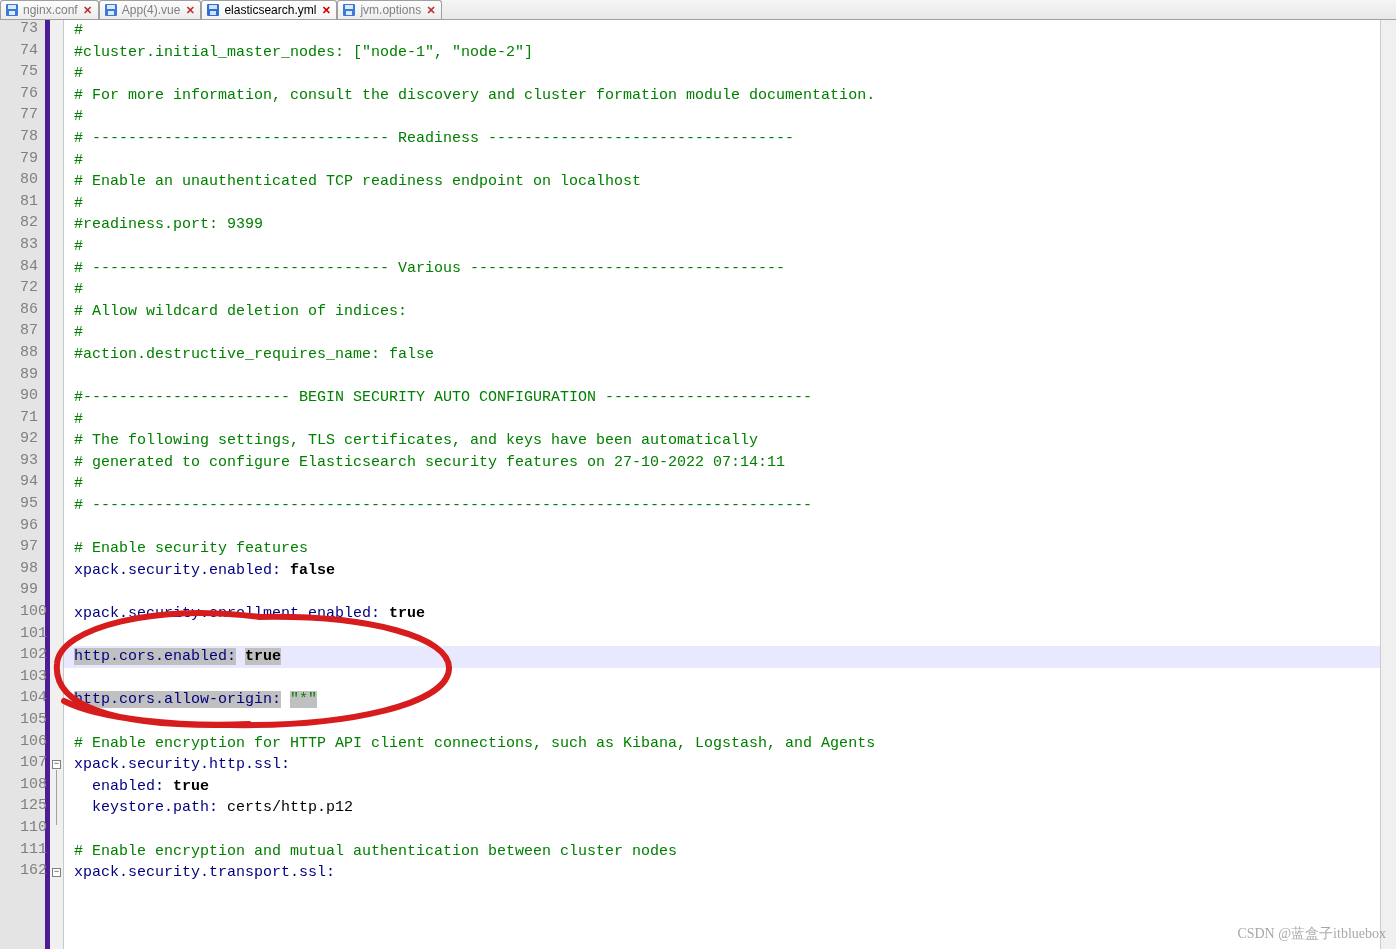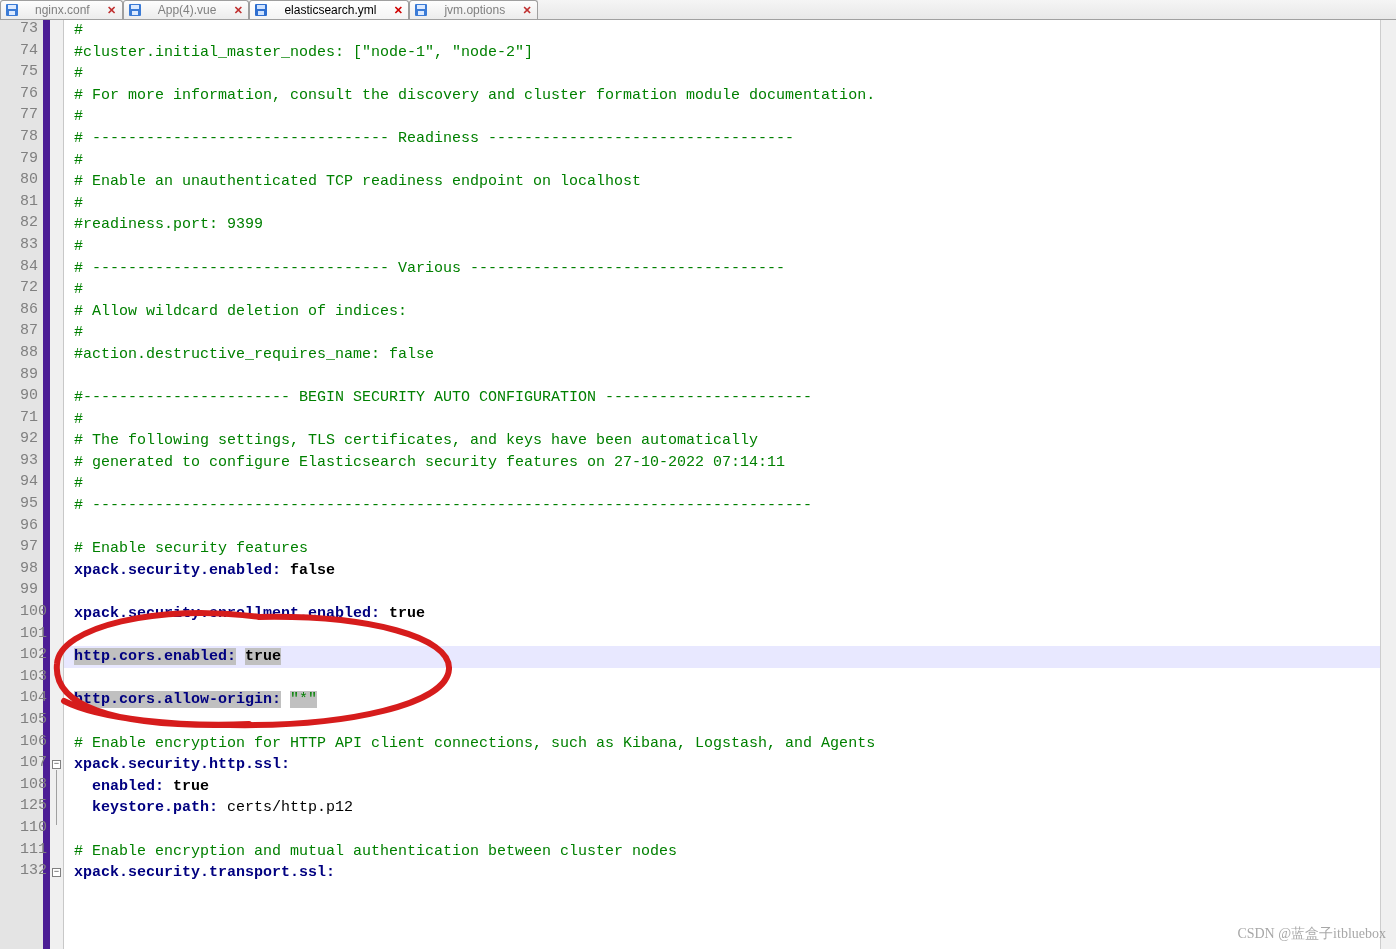--- a/index.html
+++ b/index.html
@@ -22,21 +22,21 @@
       display: flex;
       align-items: center;
       padding: 0 4px;
       background: linear-gradient(to bottom, #fdfdfd, #ececec);
       border: 1px solid #9f9f9f;
       border-bottom: none;
       border-top-left-radius: 3px;
       border-top-right-radius: 3px;
       margin-right: 0px;
       cursor: pointer;
-      gap: 16px;
+      gap: 4px;
       color: #808080;
     }
     .tab.active {
       background: linear-gradient(to bottom, #ffffff, #f4f4f4);
       color: #000;
       font-weight: normal;
     }
     .tab .disk-icon {
       width: 14px; height: 14px;
       display: inline-flex; align-items: center; justify-content: center;
@@ -58,21 +58,21 @@
       position: relative;
     }
     .gutter {
       background: #e4e4e4;
       color: #808080;
       text-align: right;
       padding: 0 8px 0 20px;
       user-select: none;
       font-family: Consolas, "Courier New", monospace;
       font-size: 15px;
-      border-right: 7px solid #4c1d95;
+      border-right: 5px solid #4c1d95;
       width: 50px;
       flex-shrink: 0;
     }
     .fold-col {
       width: 14px;
       background: #f0f0f0;
       border-right: 1px solid #c8c8c8;
       flex-shrink: 0;
       position: relative;
     }
@@ -99,21 +99,21 @@
       font-family: Consolas, "Courier New", monospace;
       font-size: 15px;
       line-height: 21.6px;
       white-space: pre;
       padding-left: 10px;
       position: relative;
     }
     .line { height: 21.6px; position: relative; }
     .gutter .line { padding-right: 2px; }
     .comment { color: #008000; }
-    .key { color: #000080; font-weight: bold; }
+    .key { color: #000080; font-weight: normal; }
     .bool { color: #000000; font-weight: bold; }
     .str { color: #008000; }
     .plain { color: #000; }
     .hl-line {
       position: absolute;
       left: 0; right: 0;
       height: 21.6px;
       background: #e8e8ff;
       z-index: 0;
     }
@@ -227,21 +227,21 @@
       <div class="line">102</div>
       <div class="line">103</div>
       <div class="line">104</div>
       <div class="line">105</div>
       <div class="line">106</div>
       <div class="line">107</div>
       <div class="line">108</div>
       <div class="line">125</div>
       <div class="line">110</div>
       <div class="line">111</div>
-      <div class="line">132</div>
+      <div class="line">162</div>
     </div>
   <div class="fold-col" id="foldcol">
       <div class="fold-box" style="top: 740.4px;">−</div>
       <div class="fold-box" style="top: 848.4px;">−</div>
       <div class="fold-line" style="top: 750.4px; height: 54.8px;"></div>
     </div>
   <div class="code-area" id="code"><div class="line"><span class="comment">#</span></div><div class="line"><span class="comment">#cluster.initial_master_nodes: ["node-1", "node-2"]</span></div><div class="line"><span class="comment">#</span></div><div class="line"><span class="comment"># For more information, consult the discovery and cluster formation module documentation.</span></div><div class="line"><span class="comment">#</span></div><div class="line"><span class="comment"># --------------------------------- Readiness ----------------------------------</span></div><div class="line"><span class="comment">#</span></div><div class="line"><span class="comment"># Enable an unauthenticated TCP readiness endpoint on localhost</span></div><div class="line"><span class="comment">#</span></div><div class="line"><span class="comment">#readiness.port: 9399</span></div><div class="line"><span class="comment">#</span></div><div class="line"><span class="comment"># --------------------------------- Various -----------------------------------</span></div><div class="line"><span class="comment">#</span></div><div class="line"><span class="comment"># Allow wildcard deletion of indices:</span></div><div class="line"><span class="comment">#</span></div><div class="line"><span class="comment">#action.destructive_requires_name: false</span></div><div class="line">&nbsp;</div><div class="line"><span class="comment">#----------------------- BEGIN SECURITY AUTO CONFIGURATION -----------------------</span></div><div class="line"><span class="comment">#</span></div><div class="line"><span class="comment"># The following settings, TLS certificates, and keys have been automatically</span></div><div class="line"><span class="comment"># generated to configure Elasticsearch security features on 27-10-2022 07:14:11</span></div><div class="line"><span class="comment">#</span></div><div class="line"><span class="comment"># --------------------------------------------------------------------------------</span></div><div class="line">&nbsp;</div><div class="line"><span class="comment"># Enable security features</span></div><div class="line"><span class="key">xpack.security.enabled:</span><span class="plain"> </span><span class="bool">false</span></div><div class="line">&nbsp;</div><div class="line"><span class="key">xpack.security.enrollment.enabled:</span><span class="plain"> </span><span class="bool">true</span></div><div class="line">&nbsp;</div><div class="line"><span class="key sel">http.cors.enabled:</span><span class="plain"> </span><span class="bool sel">true</span></div><div class="line">&nbsp;</div><div class="line"><span class="key sel">http.cors.allow-origin:</span><span class="plain"> </span><span class="str sel">"*"</span></div><div class="line">&nbsp;</div><div class="line"><span class="comment"># Enable encryption for HTTP API client connections, such as Kibana, Logstash, and Agents</span></div><div class="line"><span class="key">xpack.security.http.ssl:</span></div><div class="line"><span class="plain">  </span><span class="key">enabled:</span><span class="plain"> </span><span class="bool">true</span></div><div class="line"><span class="plain">  </span><span class="key">keystore.path:</span><span class="plain"> certs/http.p12</span></div><div class="line">&nbsp;</div><div class="line"><span class="comment"># Enable encryption and mutual authentication between cluster nodes</span></div><div class="line"><span class="key">xpack.security.transport.ssl:</span></div><div class="hl-line" style="top: 626.4px;"></div><svg class="annotation-svg" width="430" height="130" style="left: -25px; top: 589.2px;">
         <path d="M 220 8 C 120 -6, 20 18, 18 55 C 14 95, 70 118, 190 116 C 310 118, 408 95, 410 60 C 412 28, 330 6, 220 8 M 25 92 C 60 110, 140 118, 210 115" fill="none" stroke="#d61c1c" stroke-width="6" stroke-linecap="round" stroke-linejoin="round"></path>
       </svg></div>
   <div class="scrollbar-v"></div>

